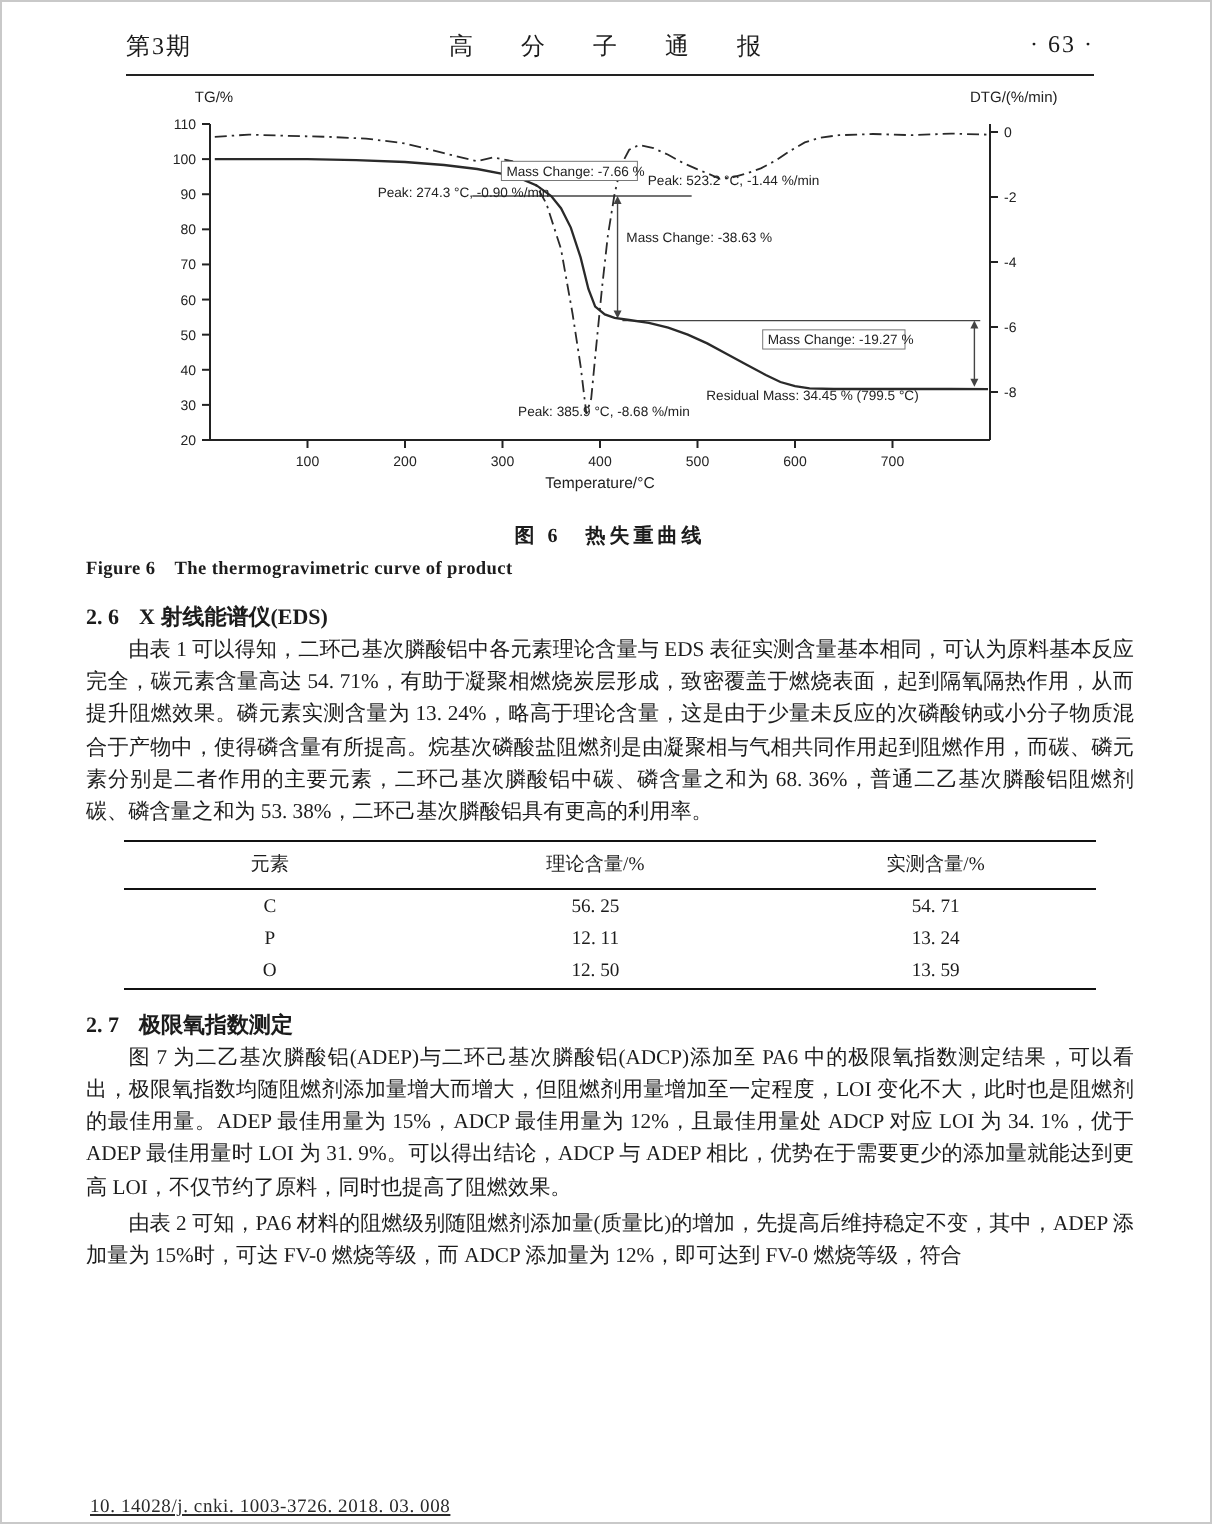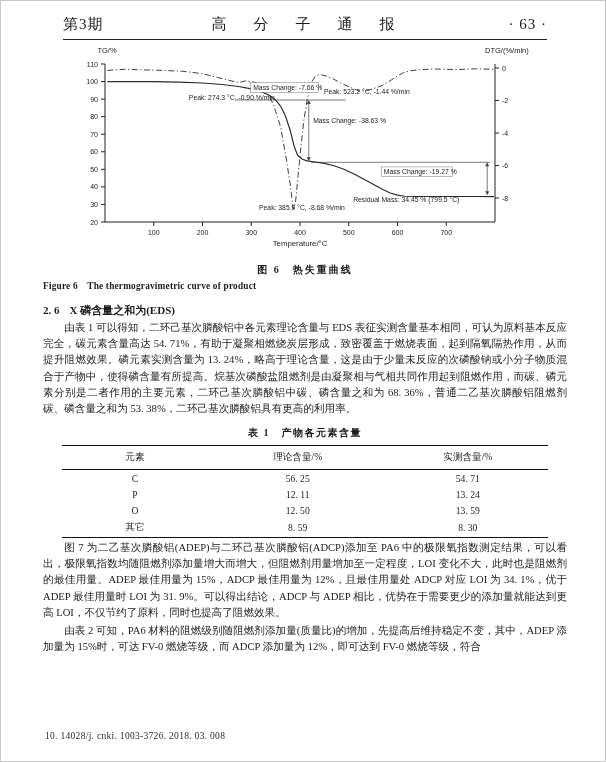--- a/index.html
+++ b/index.html
@@ -8,24 +8,24 @@
     width:606px;height:762px;
     box-sizing:border-box;
     background:#ffffff;
     border:1px solid #c9c9c9;
     padding:14px 38px 0 42px;
     font-family:"Liberation Serif","DejaVu Serif",serif;
     color:#1c1c1c;
     overflow:hidden;
   }
   .journal-header{
-    display:flex;justify-content:space-between;align-items:center;
+    display:flex;justify-content:space-between;align-items:flex-start;
     margin:0 20px;padding-bottom:5px;
     border-bottom:1.6px solid #222;
-    font-size:15px;letter-spacing:1px;
+    font-size:12px;letter-spacing:1px;
   }
   .journal-header .jtitle{letter-spacing:6px;}
   .lead{font-size:10.6px;margin:9px 0 0 0;line-height:1.5;}
   .figure-block{margin-top:2px;}
   .figure-block svg{display:block;margin-left:20px;}
   .fig-cap-cn{ text-align:center;font-weight:bold;font-size:10px;margin-top:13px;letter-spacing:2px;}
   .fig-cap-en{ text-align:left;font-weight:bold;font-size:9.3px;margin-top:3px;letter-spacing:0.2px;}
   .sec-head{font-weight:bold;font-size:11px;margin:10px 0 2px 0;}
   .sec-head .num{margin-right:10px;}
   .sec-para{
@@ -39,23 +39,24 @@
     border-collapse:collapse;
     font-size:9.6px;
     border-top:1.5px solid #111;
     border-bottom:1.5px solid #111;
   }
   table.elements th{
     font-weight:normal;padding:5px 2px;border-bottom:0.8px solid #111;text-align:center;
   }
   table.elements td{padding:2.6px 2px;text-align:center;}
   .doi-footer{
-    position:absolute;left:44px;bottom:20px;
+    position:absolute;left:44px;bottom:2px;
     font-size:9.5px;letter-spacing:0.3px;color:#2a2a2a;
     font-family:"Liberation Serif","DejaVu Serif",serif;
+    text-decoration:underline;
   }
   .chart-text{font-family:"Liberation Sans","DejaVu Sans",sans-serif;}
 </style>
 </head>
 <body>
 
 <div class="page">
 
   <div class="journal-header">
     <span>第3期</span>
@@ -134,25 +135,24 @@
         <rect x="318.35" y="124.92222222222223" width="71.14999999999999" height="9.6" fill="#fff" stroke="#777" stroke-width="0.5"></rect>
         <text class="chart-text" fill="#222" x="320.85" y="132.22222222222223" font-size="6.8" text-anchor="start">Mass Change: -19.27 %</text>
         <text class="chart-text" fill="#222" x="290.1375" y="159.96" font-size="6.8" text-anchor="start">Residual Mass: 34.45 % (799.5 °C)</text>
         <text class="chart-text" fill="#222" x="196.05" y="168.2111111111111" font-size="6.8" text-anchor="start">Peak: 385.9 °C, -8.68 %/min</text>
       </svg>
     <div class="fig-cap-cn">图 6　热失重曲线</div>
     <div class="fig-cap-en">Figure 6　The thermogravimetric curve of product</div>
   </div>
 
   <div class="sec-head">
-    <span class="num">2. 6</span><span>X 磷含量之和为(EDS)</span>
+    <span class="num">2. 6</span><span>X 射线能谱仪(EDS)</span>
   </div>
   <p class="sec-para">由表 1 可以得知，二环己基次膦酸铝中各元素理论含量与 EDS 表征实测含量基本相同，可认为原料基本反应完全，碳元素含量高达 54. 71%，有助于凝聚相燃烧炭层形成，致密覆盖于燃烧表面，起到隔氧隔热作用，从而提升阻燃效果。磷元素实测含量为 13. 24%，略高于理论含量，这是由于少量未反应的次磷酸钠或小分子物质混合于产物中，使得磷含量有所提高。烷基次磷酸盐阻燃剂是由凝聚相与气相共同作用起到阻燃作用，而碳、磷元素分别是二者作用的主要元素，二环己基次膦酸铝中碳、磷含量之和为 68. 36%，普通二乙基次膦酸铝阻燃剂碳、磷含量之和为 53. 38%，二环己基次膦酸铝具有更高的利用率。</p>
 
-  <div class="tbl-cap-cn">表 1　产物各元素含量</div>
   <table class="elements">
     <thead>
       <tr>
         <th style="width:30%">元素</th>
         <th style="width:37%">理论含量/%</th>
         <th style="width:33%">实测含量/%</th>
       </tr>
     </thead>
     <tbody>
       <tr>
@@ -163,27 +163,25 @@
       <tr>
         <td>P</td>
         <td>12. 11</td>
         <td>13. 24</td>
       </tr>
       <tr>
         <td>O</td>
         <td>12. 50</td>
         <td>13. 59</td>
       </tr>
-      <tr>
-        <td>其它</td>
-        <td>8. 59</td>
-        <td>8. 30</td>
-      </tr>
     </tbody>
   </table>
 
+  <div class="sec-head">
+    <span class="num">2. 7</span><span>极限氧指数测定</span>
+  </div>
   <p class="sec-para">图 7 为二乙基次膦酸铝(ADEP)与二环己基次膦酸铝(ADCP)添加至 PA6 中的极限氧指数测定结果，可以看出，极限氧指数均随阻燃剂添加量增大而增大，但阻燃剂用量增加至一定程度，LOI 变化不大，此时也是阻燃剂的最佳用量。ADEP 最佳用量为 15%，ADCP 最佳用量为 12%，且最佳用量处 ADCP 对应 LOI 为 34. 1%，优于 ADEP 最佳用量时 LOI 为 31. 9%。可以得出结论，ADCP 与 ADEP 相比，优势在于需要更少的添加量就能达到更高 LOI，不仅节约了原料，同时也提高了阻燃效果。</p>
 
   <p class="sec-para">由表 2 可知，PA6 材料的阻燃级别随阻燃剂添加量(质量比)的增加，先提高后维持稳定不变，其中，ADEP 添加量为 15%时，可达 FV-0 燃烧等级，而 ADCP 添加量为 12%，即可达到 FV-0 燃烧等级，符合</p>
 
   <div class="doi-footer">10. 14028/j. cnki. 1003-3726. 2018. 03. 008</div>
 
 </div>
 
 </body></html>

